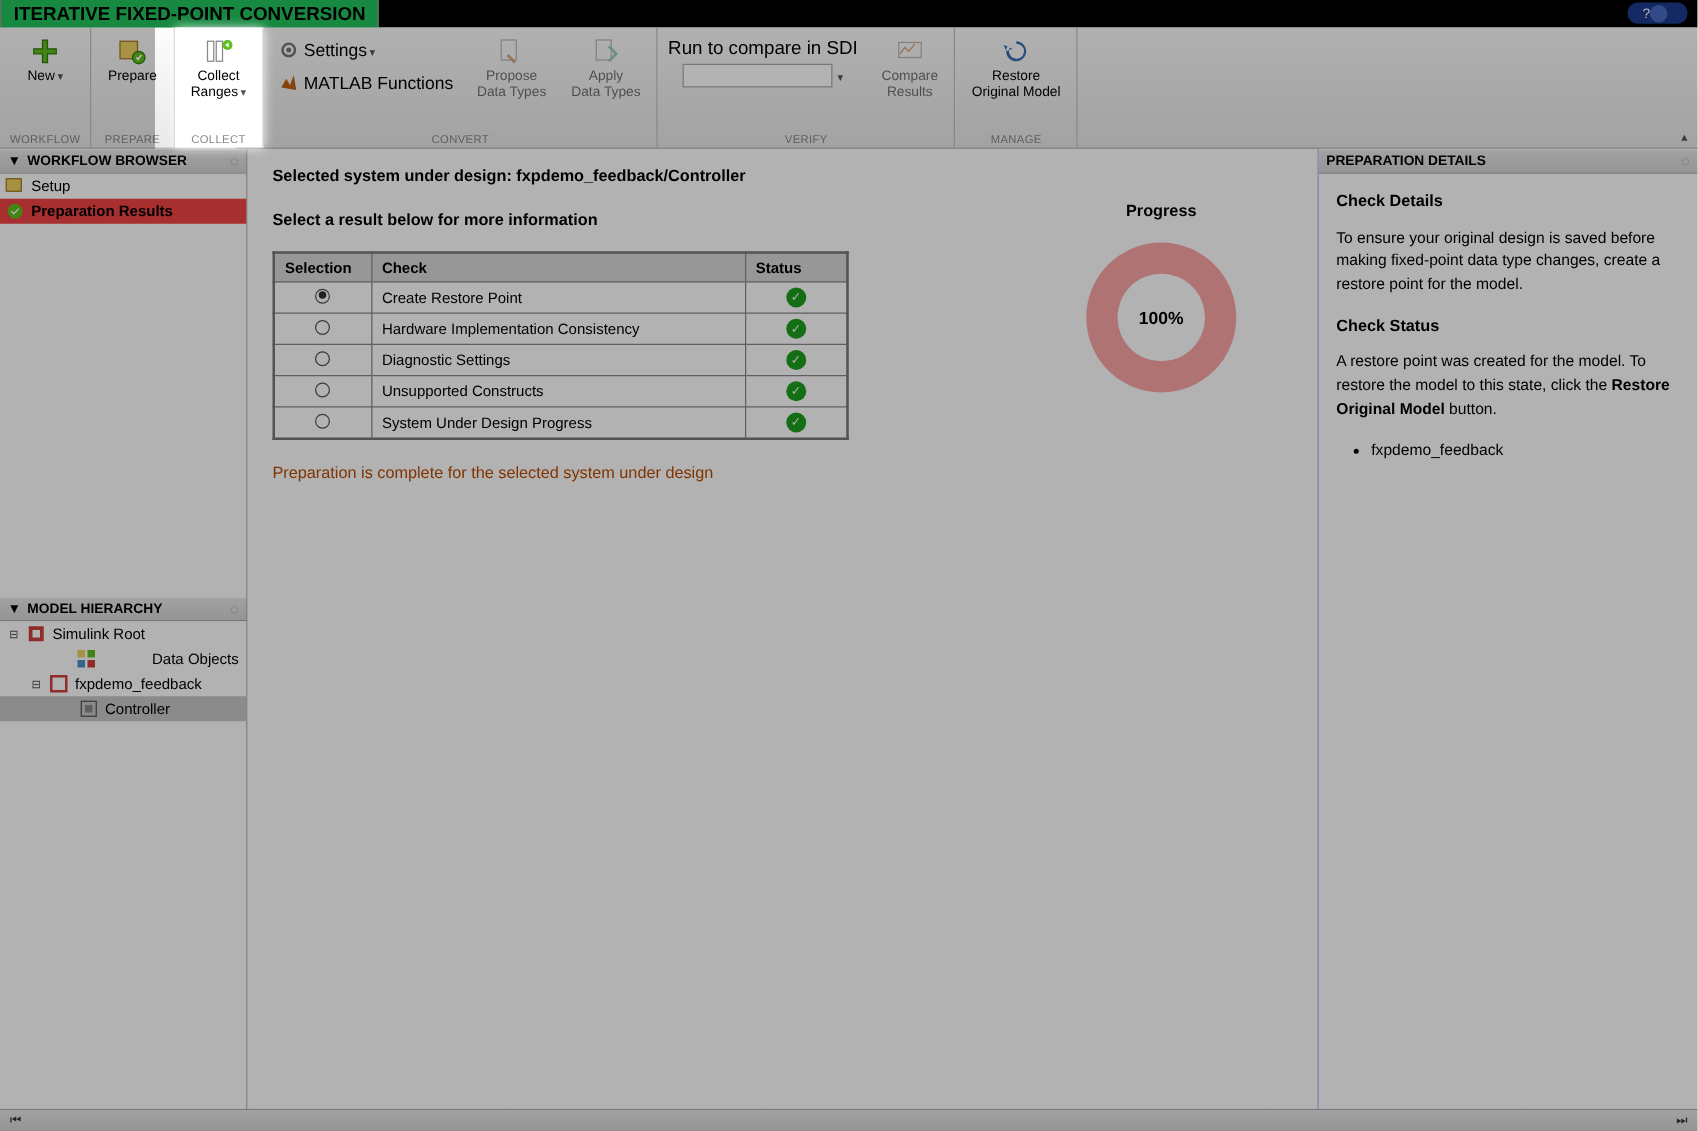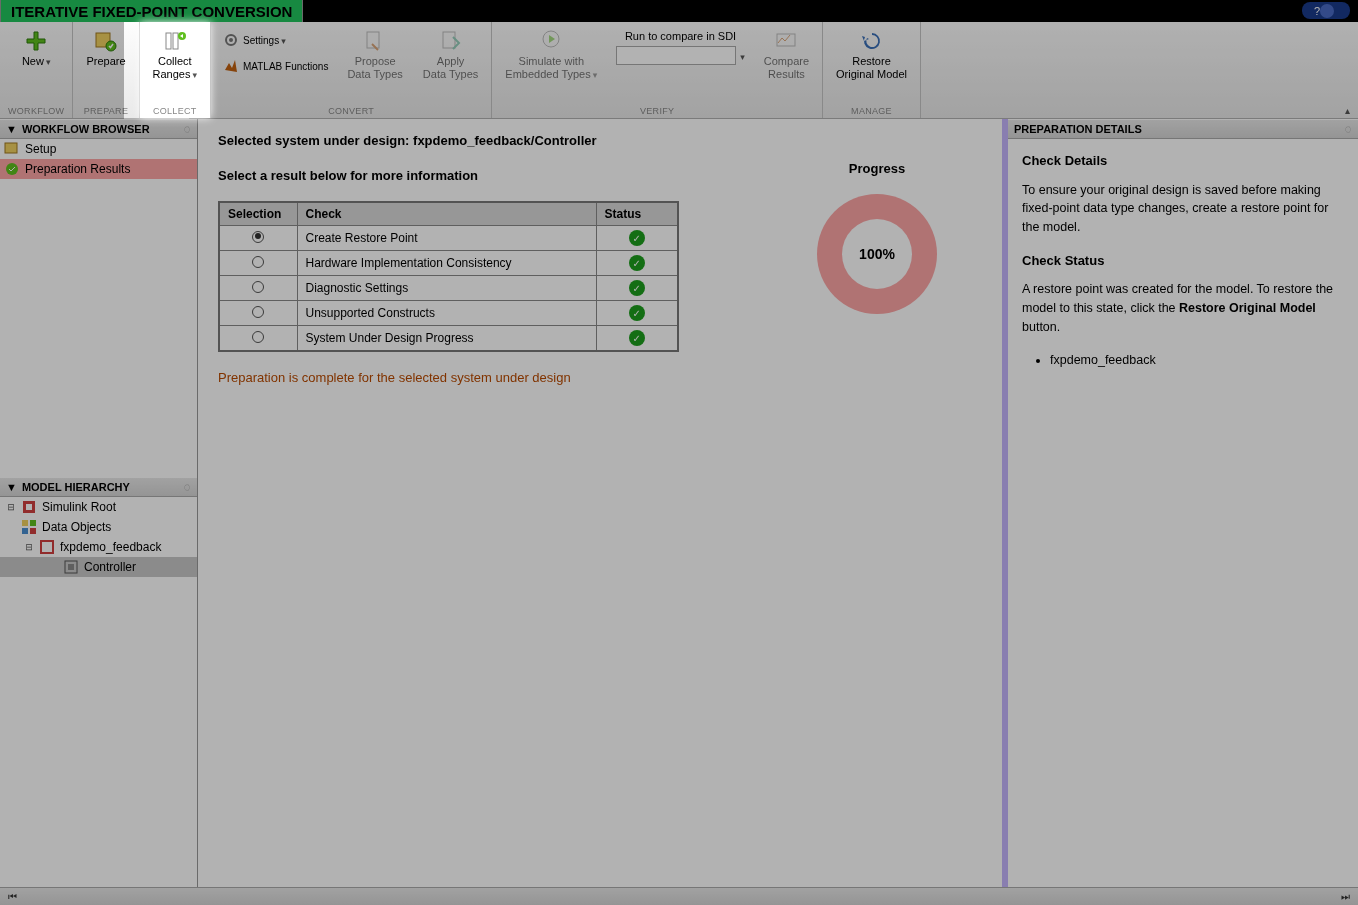--- a/index.html
+++ b/index.html
@@ -27,21 +27,21 @@
 .help-btn::after { content: ""; width: 14px; height: 14px; border-radius: 50%; background: #4a6bc5; margin-left: 2px; }
 .help-btn::before { content: "?"; position: absolute; left: 12px; }
 
 
 .toolstrip { height: 97px; background: linear-gradient(#fdfdfd, #e9e9e9); border-bottom: 1px solid #b0b0b0; display: flex; }
 .tool-group { border-right: 1px solid #c5c5c5; display: flex; flex-direction: column; justify-content: space-between; align-items: center; padding: 4px 8px 0; }
 .tool-group-label { font-size: 9px; color: #888; text-align: center; padding-bottom: 2px; letter-spacing: 0.3px; }
 .tool-btn { display: flex; flex-direction: column; align-items: center; gap: 2px; padding: 3px 5px; cursor: default; }
 .tool-btn .icon { width: 24px; height: 24px; }
 .tool-btn .lbl { font-size: 11px; text-align: center; line-height: 13px; }
-.small-row { display: flex; align-items: center; gap: 4px; font-size: 10px; padding: 2px 4px; }
+.small-row { display: flex; align-items: center; gap: 4px; font-size: 14px; padding: 2px 4px; }
 .small-icon { width: 16px; height: 16px; }
 .caret-down::after { content: "▾"; font-size: 9px; margin-left: 2px; color: #555; }
 
 .highlighted-group {
   background: #fff;
   box-shadow: 0 0 8px rgba(255,255,255,0.9);
   position: relative;
   z-index: 2000;
 }
 
@@ -52,21 +52,21 @@
   background: linear-gradient(#e8e8e8, #d5d5d5); border-top: 1px solid #fff; border-bottom: 1px solid #aaa;
   display: flex; align-items: center; padding: 2px 6px; font-size: 11px; font-weight: bold; gap: 5px;
 }
 .panel-header .gear { margin-left: auto; color: #888; font-size: 12px; }
 .panel-body { background: #fff; flex: 0 0 auto; }
 .panel-body.workflow { height: 338px; }
 .tree-item, .wf-item {
   display: flex; align-items: center; gap: 5px; padding: 2px 6px; font-size: 12px;
 }
 .wf-item { padding-left: 4px; }
-.wf-item.selected { background: #fca5a5; }
+.wf-item.selected { background: #ef4444; font-weight: bold; }
 .tree-indent { display: inline-block; }
 .tree-toggle { font-size: 9px; color: #555; width: 10px; display: inline-block; text-align: center; }
 
 
 .center { flex: 1; background: #fff; padding: 14px 20px; display: flex; }
 .center-left { flex: 1; }
 .center-right { width: 210px; text-align: center; padding-top: 28px; }
 .sys-title { font-weight: bold; font-size: 13px; margin-bottom: 20px; }
 .sub-title { font-weight: bold; font-size: 13px; margin-bottom: 18px; }
 .check-table { border: 2px solid #777; border-collapse: collapse; width: 461px; }
@@ -78,21 +78,21 @@
 .check-ok { width: 16px; height: 16px; background: #1e9e1e; border-radius: 50%; display: inline-flex; align-items: center; justify-content: center; color: #fff; font-size: 10px; }
 .check-ok::after { content: "✓"; }
 .prep-complete { color: #b94a00; font-size: 13px; margin-top: 18px; }
 
 
 .progress-label { font-weight: bold; font-size: 13px; margin-bottom: 18px; }
 .donut { width: 120px; height: 120px; border-radius: 50%; background: #fca5a5; display: inline-flex; align-items: center; justify-content: center; }
 .donut-inner { width: 70px; height: 70px; background: #fff; border-radius: 50%; display: flex; align-items: center; justify-content: center; font-weight: bold; font-size: 14px; }
 
 
-.right-panel { width: 356px; border-left: 6px solid #c4b5fd; background: #fff; }
+.right-panel { width: 304px; border-left: 1px solid #c4b5fd; background: #fff; }
 .details-body { padding: 12px 14px; font-size: 12.5px; line-height: 1.5; }
 .details-body h4 { font-size: 13px; margin-bottom: 10px; }
 .details-body p { margin-bottom: 14px; }
 .details-body ul { padding-left: 28px; }
 .bold-inline { font-weight: bold; }
 
 
 .bottom-bar { height: 18px; background: linear-gradient(#e8e8e8, #d5d5d5); border-top: 1px solid #aaa; display: flex; justify-content: space-between; align-items: center; padding: 0 8px; font-size: 10px; color: #333; }
 
 
@@ -182,30 +182,22 @@
           </svg>
         <span class="lbl" style="white-space:pre;">Apply
 Data Types</span>
       </div>
     </div>
     <div class="tool-group-label">CONVERT</div>
   </div>
 
   <div class="tool-group">
     <div style="display:flex;gap:14px;align-items:flex-start;height:74px;">
-      <div class="tool-btn" style="opacity:0.55;">
-        <svg class="icon" viewBox="0 0 24 24">
-            <circle cx="12" cy="10" r="8" fill="none" stroke="#888"></circle>
-            <path d="M10 6l6 4-6 4z" fill="#5fbf1f"></path>
-          </svg>
-        <span class="lbl caret-down" style="white-space:pre;">Simulate with
-Embedded Types</span>
-      </div>
       <div style="display:flex;flex-direction:column;align-items:center;gap:4px;padding-top:4px;">
-        <span style="font-size:11px;">Run to compare in SDI</span>
+        <span style="font-size:15px;">Run to compare in SDI</span>
         <div style="display:flex;align-items:center;gap:2px;">
           <input class="sdi-input" style="">
           <span class="caret-down"></span>
         </div>
       </div>
       <div class="tool-btn" style="opacity:0.55;">
         <svg class="icon" viewBox="0 0 24 24">
             <rect x="3" y="5" width="18" height="12" fill="none" stroke="#888"></rect>
             <path d="M4 14l4-5 3 3 5-6" fill="none" stroke="#c06010"></path>
           </svg>
@@ -259,21 +251,21 @@
     </div>
     <div class="panel-body" style="flex:1;">
       <div class="tree-item">
         <span class="tree-toggle">⊟</span>
         <svg class="small-icon" viewBox="0 0 16 16">
             <rect x="2" y="2" width="12" height="12" fill="#d04040"></rect>
             <rect x="5" y="5" width="6" height="6" fill="#fff"></rect>
           </svg>
         <span>Simulink Root</span>
       </div>
-      <div class="tree-item" style="">
+      <div class="tree-item" style="justify-content:space-between;">
         <span class="tree-indent" style="width:10px;"></span>
         <svg class="small-icon" viewBox="0 0 16 16">
             <rect x="1" y="1" width="6" height="6" fill="#f0d060"></rect>
             <rect x="9" y="1" width="6" height="6" fill="#5fbf1f"></rect>
             <rect x="1" y="9" width="6" height="6" fill="#4a8fd0"></rect>
             <rect x="9" y="9" width="6" height="6" fill="#d04040"></rect>
           </svg>
         <span>Data Objects</span>
       </div>
       <div class="tree-item" style="padding-left:24px;">

